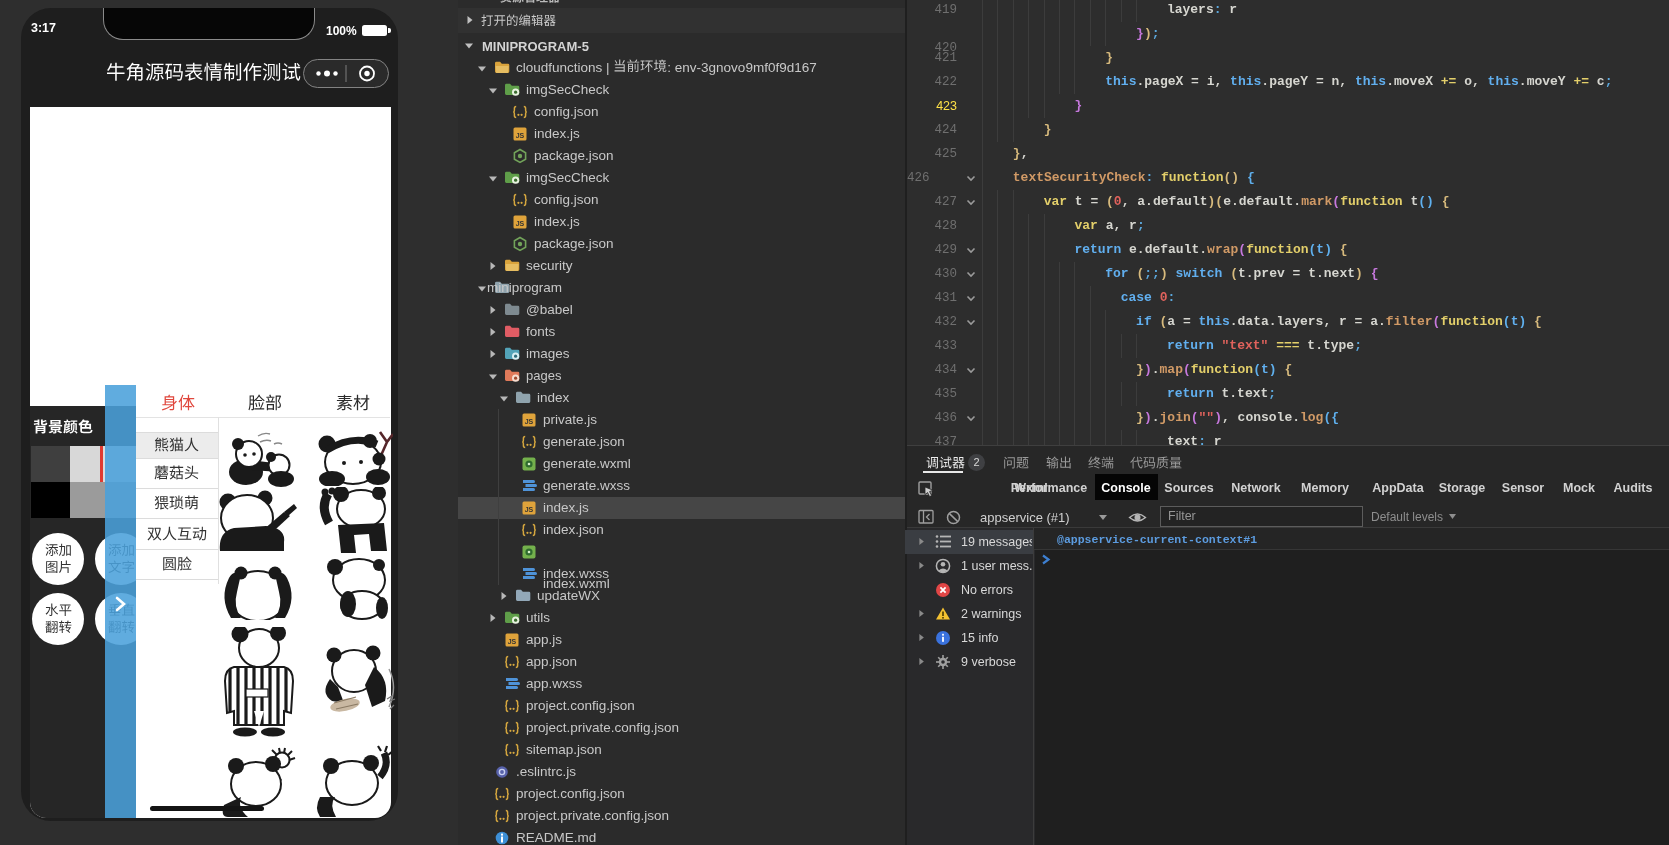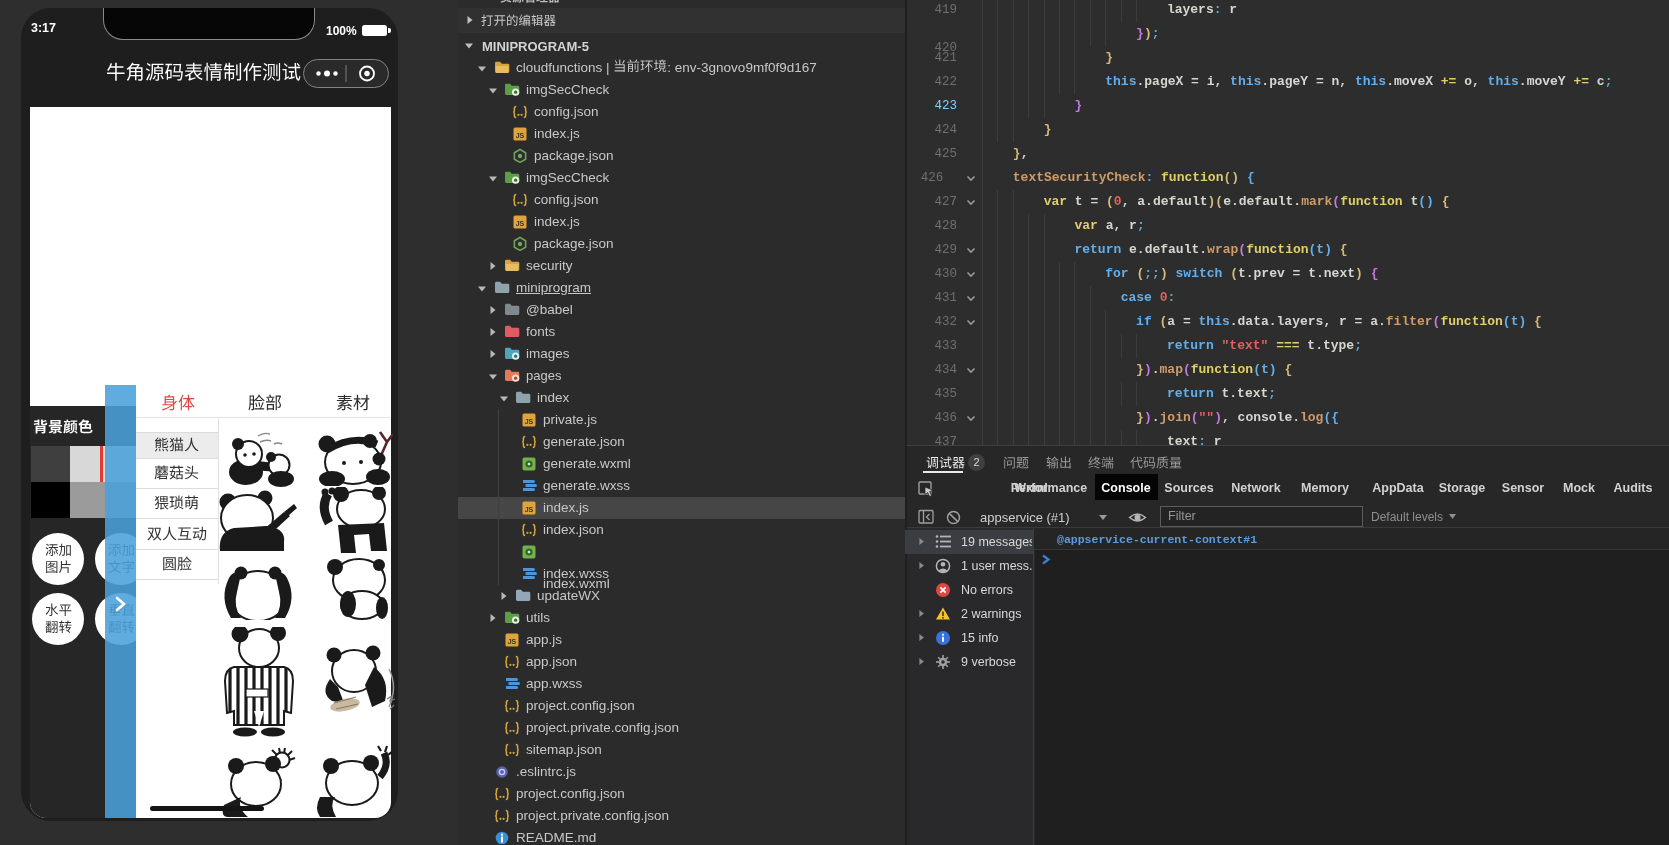--- a/index.html
+++ b/index.html
@@ -351,21 +351,21 @@
     <path d="M1 3.2 Q1 1.8 2.4 1.8 L6 1.8 L7.8 3.8 L14 3.8 Q15.3 3.8 15.3 5.1 L15.3 11.6 Q15.3 13 14 13 L2.4 13 Q1 13 1 11.6 Z" fill="#d9a33c"></path>
     <path d="M1.6 6 L14.7 6 L14 12.4 Q13.9 13 13.2 13 L3 13 Q2.3 13 2.2 12.4 Z" fill="#e6bd62"></path>
   </svg>
 <div style="position:absolute;left:526px;top:257px;height:18px;color:#c8c8c8;font-size:13.5px;line-height:18px;white-space:nowrap;">security</div>
 <svg style="position:absolute;left:477px;top:284.5px" width="10" height="8">
     <path d="M1 1.5 L9 1.5 L5 6.5 Z" fill="#b8b8b8"></path>
   </svg>
 <svg style="position:absolute;left:494px;top:280px" width="16" height="16" viewBox="0 0 16 16">
     <path d="M1 3.2 Q1 1.8 2.4 1.8 L6 1.8 L7.8 3.8 L14 3.8 Q15.3 3.8 15.3 5.1 L15.3 11.6 Q15.3 13 14 13 L2.4 13 Q1 13 1 11.6 Z" fill="#8fa3ad"></path>
   </svg>
-<div style="position:absolute;left:516px;top:279px;height:18px;color:#c8c8c8;font-size:13.5px;line-height:18px;white-space:nowrap;text-decoration:underline;">miniprogram</div>
+<div style="position:absolute;left:487px;top:279px;height:18px;color:#c8c8c8;font-size:13.5px;line-height:18px;white-space:nowrap;">miniprogram</div>
 <svg style="position:absolute;left:489px;top:305px" width="8" height="10">
     <path d="M1.5 1 L6.5 5 L1.5 9 Z" fill="#b8b8b8" transform="scale(1)"></path>
   </svg>
 <svg style="position:absolute;left:504px;top:302px" width="16" height="16" viewBox="0 0 16 16">
     <path d="M1 3.2 Q1 1.8 2.4 1.8 L6 1.8 L7.8 3.8 L14 3.8 Q15.3 3.8 15.3 5.1 L15.3 11.6 Q15.3 13 14 13 L2.4 13 Q1 13 1 11.6 Z" fill="#7e8a90"></path>
   </svg>
 <div style="position:absolute;left:526px;top:301px;height:18px;color:#c8c8c8;font-size:13.5px;line-height:18px;white-space:nowrap;">@babel</div>
 <svg style="position:absolute;left:489px;top:327px" width="8" height="10">
     <path d="M1.5 1 L6.5 5 L1.5 9 Z" fill="#b8b8b8" transform="scale(1)"></path>
   </svg>
@@ -555,30 +555,30 @@
 <div style="position:absolute;left:982px;top:22px;width:130.985px;height:24px;background:repeating-linear-gradient(to right,#3c3c3c 0 1px,transparent 1px 15.410px);"></div>
 <div style="position:absolute;left:907px;top:22px;width:50px;height:24px;color:#6f6f6f;font-size:12.5px;line-height:24px;text-align:right;font-family:Liberation Mono,monospace;margin-top:14px;">420</div>
 <div style="position:absolute;left:1136.1px;top:22px;height:24px;font-family:Liberation Mono,monospace;font-weight:bold;font-size:13px;line-height:24px;white-space:nowrap;"><span style="color:#c678dd">}</span><span style="color:#d7ba7d">)</span><span style="color:#5ca8dd">;</span></div>
 <div style="position:absolute;left:982px;top:46px;width:100.165px;height:24px;background:repeating-linear-gradient(to right,#3c3c3c 0 1px,transparent 1px 15.410px);"></div>
 <div style="position:absolute;left:907px;top:46px;width:50px;height:24px;color:#6f6f6f;font-size:12.5px;line-height:24px;text-align:right;font-family:Liberation Mono,monospace;">421</div>
 <div style="position:absolute;left:1105.28px;top:46px;height:24px;font-family:Liberation Mono,monospace;font-weight:bold;font-size:13px;line-height:24px;white-space:nowrap;"><span style="color:#d7ba7d">}</span></div>
 <div style="position:absolute;left:982px;top:70px;width:100.165px;height:24px;background:repeating-linear-gradient(to right,#3c3c3c 0 1px,transparent 1px 15.410px);"></div>
 <div style="position:absolute;left:907px;top:70px;width:50px;height:24px;color:#6f6f6f;font-size:12.5px;line-height:24px;text-align:right;font-family:Liberation Mono,monospace;">422</div>
 <div style="position:absolute;left:1105.28px;top:70px;height:24px;font-family:Liberation Mono,monospace;font-weight:bold;font-size:13px;line-height:24px;white-space:nowrap;"><span style="color:#61afef">this</span><span style="color:#d6d6d0">.pageX&nbsp;=&nbsp;i,&nbsp;</span><span style="color:#61afef">this</span><span style="color:#d6d6d0">.pageY&nbsp;=&nbsp;n,&nbsp;</span><span style="color:#61afef">this</span><span style="color:#d6d6d0">.moveX&nbsp;</span><span style="color:#e3cf6a">+=</span><span style="color:#d6d6d0">&nbsp;o,&nbsp;</span><span style="color:#61afef">this</span><span style="color:#d6d6d0">.moveY&nbsp;</span><span style="color:#e3cf6a">+=</span><span style="color:#d6d6d0">&nbsp;c</span><span style="color:#5ca8dd">;</span></div>
 <div style="position:absolute;left:982px;top:94px;width:69.345px;height:24px;background:repeating-linear-gradient(to right,#3c3c3c 0 1px,transparent 1px 15.410px);"></div>
-<div style="position:absolute;left:907px;top:94px;width:50px;height:24px;color:#7dd3fc;font-size:12.5px;line-height:24px;text-align:right;font-family:Liberation Mono, monospace;">423</div>
+<div style="position:absolute;left:907px;top:94px;width:50px;height:24px;color:#fde047;font-size:12.5px;line-height:24px;text-align:right;font-family:Liberation Sans, sans-serif;">423</div>
 <div style="position:absolute;left:1074.46px;top:94px;height:24px;font-family:Liberation Mono,monospace;font-weight:bold;font-size:13px;line-height:24px;white-space:nowrap;"><span style="color:#c678dd">}</span></div>
 <div style="position:absolute;left:982px;top:118px;width:38.525px;height:24px;background:repeating-linear-gradient(to right,#3c3c3c 0 1px,transparent 1px 15.410px);"></div>
 <div style="position:absolute;left:907px;top:118px;width:50px;height:24px;color:#6f6f6f;font-size:12.5px;line-height:24px;text-align:right;font-family:Liberation Mono,monospace;">424</div>
 <div style="position:absolute;left:1043.64px;top:118px;height:24px;font-family:Liberation Mono,monospace;font-weight:bold;font-size:13px;line-height:24px;white-space:nowrap;"><span style="color:#d7ba7d">}</span></div>
 <div style="position:absolute;left:982px;top:142px;width:7.705px;height:24px;background:repeating-linear-gradient(to right,#3c3c3c 0 1px,transparent 1px 15.410px);"></div>
 <div style="position:absolute;left:907px;top:142px;width:50px;height:24px;color:#6f6f6f;font-size:12.5px;line-height:24px;text-align:right;font-family:Liberation Mono,monospace;">425</div>
 <div style="position:absolute;left:1012.82px;top:142px;height:24px;font-family:Liberation Mono,monospace;font-weight:bold;font-size:13px;line-height:24px;white-space:nowrap;"><span style="color:#d7ba7d">}</span><span style="color:#d6d6d0">,</span></div>
 <div style="position:absolute;left:982px;top:166px;width:7.705px;height:24px;background:repeating-linear-gradient(to right,#3c3c3c 0 1px,transparent 1px 15.410px);"></div>
-<div style="position:absolute;left:907px;top:166px;width:50px;height:24px;color:#6f6f6f;font-size:12.5px;line-height:24px;text-align:center;font-family:Liberation Mono,monospace;">426</div>
+<div style="position:absolute;left:907px;top:166px;width:50px;height:24px;color:#6f6f6f;font-size:12.5px;line-height:24px;text-align:left;font-family:Liberation Mono,monospace;">426</div>
 <svg style="position:absolute;left:966px;top:175px" width="10" height="7">
     <path d="M1.5 1.5 L5 5 L8.5 1.5" fill="none" stroke="#9a9a9a" stroke-width="1.6"></path>
   </svg>
 <div style="position:absolute;left:1012.82px;top:166px;height:24px;font-family:Liberation Mono,monospace;font-weight:bold;font-size:13px;line-height:24px;white-space:nowrap;"><span style="color:#d19a66">textSecurityCheck</span><span style="color:#5ca8dd">:</span><span style="color:#d6d6d0">&nbsp;</span><span style="color:#e3cf6a">function</span><span style="color:#d7ba7d">(</span><span style="color:#d7ba7d">)</span><span style="color:#d6d6d0">&nbsp;</span><span style="color:#5fb0ee">{</span></div>
 <div style="position:absolute;left:982px;top:190px;width:38.525px;height:24px;background:repeating-linear-gradient(to right,#3c3c3c 0 1px,transparent 1px 15.410px);"></div>
 <div style="position:absolute;left:907px;top:190px;width:50px;height:24px;color:#6f6f6f;font-size:12.5px;line-height:24px;text-align:right;font-family:Liberation Mono,monospace;">427</div>
 <svg style="position:absolute;left:966px;top:199px" width="10" height="7">
     <path d="M1.5 1.5 L5 5 L8.5 1.5" fill="none" stroke="#9a9a9a" stroke-width="1.6"></path>
   </svg>
 <div style="position:absolute;left:1043.64px;top:190px;height:24px;font-family:Liberation Mono,monospace;font-weight:bold;font-size:13px;line-height:24px;white-space:nowrap;"><span style="color:#e3cf6a">var</span><span style="color:#d6d6d0">&nbsp;t&nbsp;=&nbsp;</span><span style="color:#d7ba7d">(</span><span style="color:#e0625c">0</span><span style="color:#d6d6d0">,&nbsp;a.default</span><span style="color:#d7ba7d">)</span><span style="color:#d7ba7d">(</span><span style="color:#d6d6d0">e.default.</span><span style="color:#d19a66">mark</span><span style="color:#c678dd">(</span><span style="color:#e3cf6a">function</span><span style="color:#d6d6d0">&nbsp;t</span><span style="color:#5fb0ee">(</span><span style="color:#5fb0ee">)</span><span style="color:#d6d6d0">&nbsp;</span><span style="color:#d7ba7d">{</span></div>

